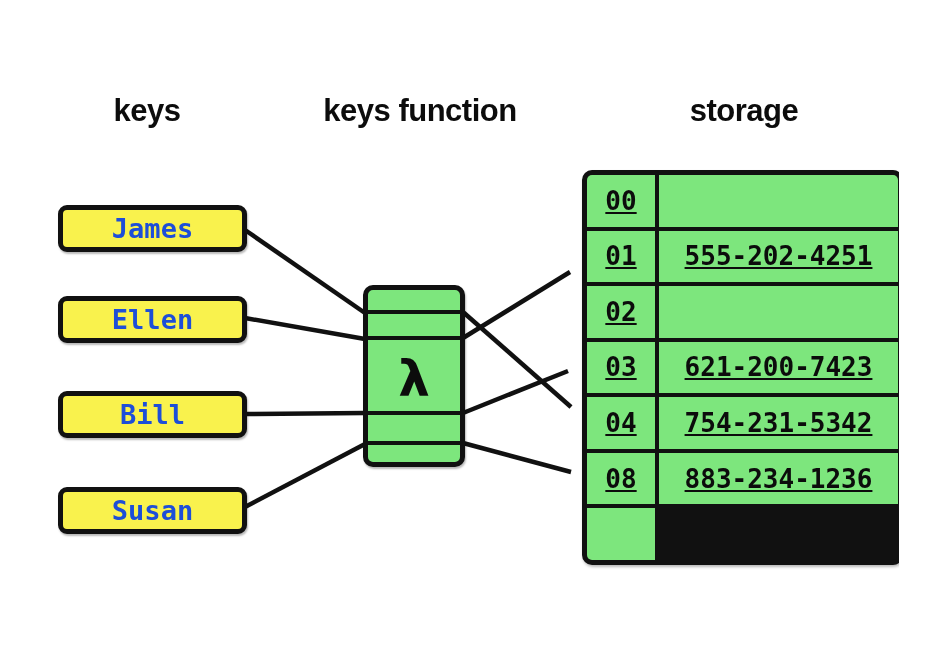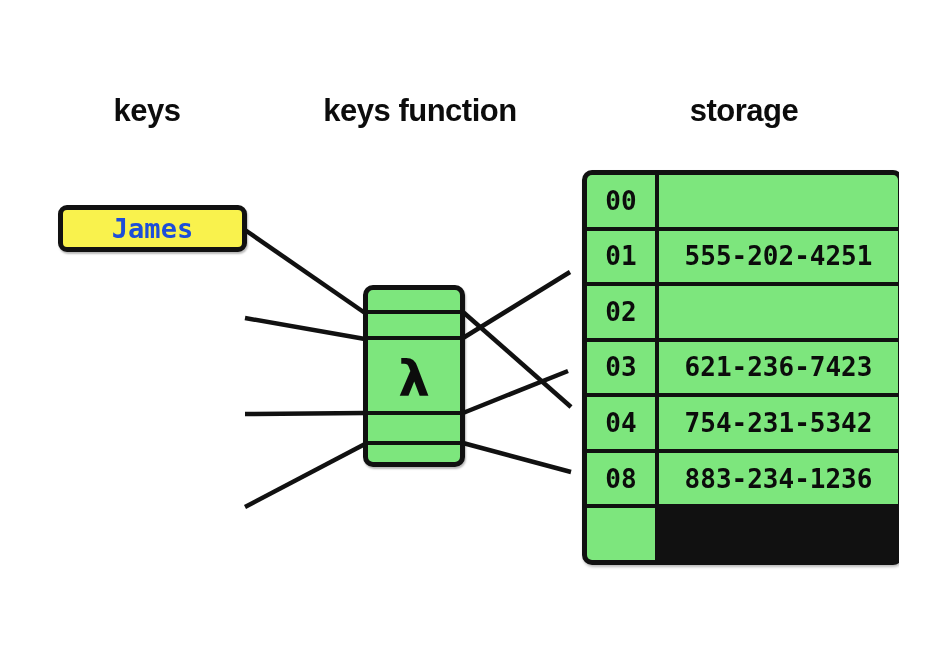--- a/index.html
+++ b/index.html
@@ -61,20 +61,21 @@
     gap:4px;
     box-shadow:1px 2px 3px rgba(0,0,0,0.28);
     z-index:2;
   }
   .cell{
     background:var(--cell-fill,#7DE67D);
     display:flex;align-items:center;justify-content:center;
     font-family:"DejaVu Sans Mono",monospace;
     font-weight:bold;font-size:26px;color:#0c0c0c;
     white-space:nowrap;
+    text-decoration:underline;
   }
   #wires{position:absolute;left:0;top:0;z-index:1;}
   #wires path{stroke:var(--stroke,#111);stroke-width:4.5;fill:none;}
 </style>
 </head>
 <body>
 
 <div id="canvas" style="--key-fill: #F9F24D; --cell-fill: #7DE67D; --stroke: #111111; --bg: #FFFFFF;">
 
   <div class="hdr" style="left:147px;">keys</div>
@@ -93,38 +94,47 @@
     <path d="M245,507 L365,444"></path>
     <path d="M463,312 L571,407" marker-end="url(#ah)"></path>
     <path d="M463,338 L570,272" marker-end="url(#ah)"></path>
     <path d="M463,413 L568,371" marker-end="url(#ah)"></path>
     <path d="M463,443 L571,472" marker-end="url(#ah)"></path>
   </svg>
 
   <div class="keybox" style="top:205px;">
     <span>James</span>
   </div>
+  <div class="keybox" style="top:296px;">
+    <span>Ellen</span>
+  </div>
+  <div class="keybox" style="top:391px;">
+    <span>Bill</span>
+  </div>
+  <div class="keybox" style="top:487px;">
+    <span>Susan</span>
+  </div>
 
   <div class="hashbox">
     <div class="hashdiv" style="top:20px;"></div>
     <div class="hashdiv" style="top:46px;"></div>
     <div class="hashdiv" style="top:121px;"></div>
     <div class="hashdiv" style="top:151px;"></div>
     <div class="lambda">λ</div>
   </div>
 
   <div class="storage">
     <div class="cell">00</div>
     <div class="cell"></div>
     <div class="cell">01</div>
     <div class="cell">555-202-4251</div>
     <div class="cell">02</div>
     <div class="cell"></div>
     <div class="cell">03</div>
-    <div class="cell">621-236-7423</div>
+    <div class="cell">621-200-7423</div>
     <div class="cell">04</div>
     <div class="cell">754-231-5342</div>
     <div class="cell">08</div>
     <div class="cell">883-234-1236</div>
     <div class="cell"></div>
   </div>
 
 </div>
 
 </body></html>

